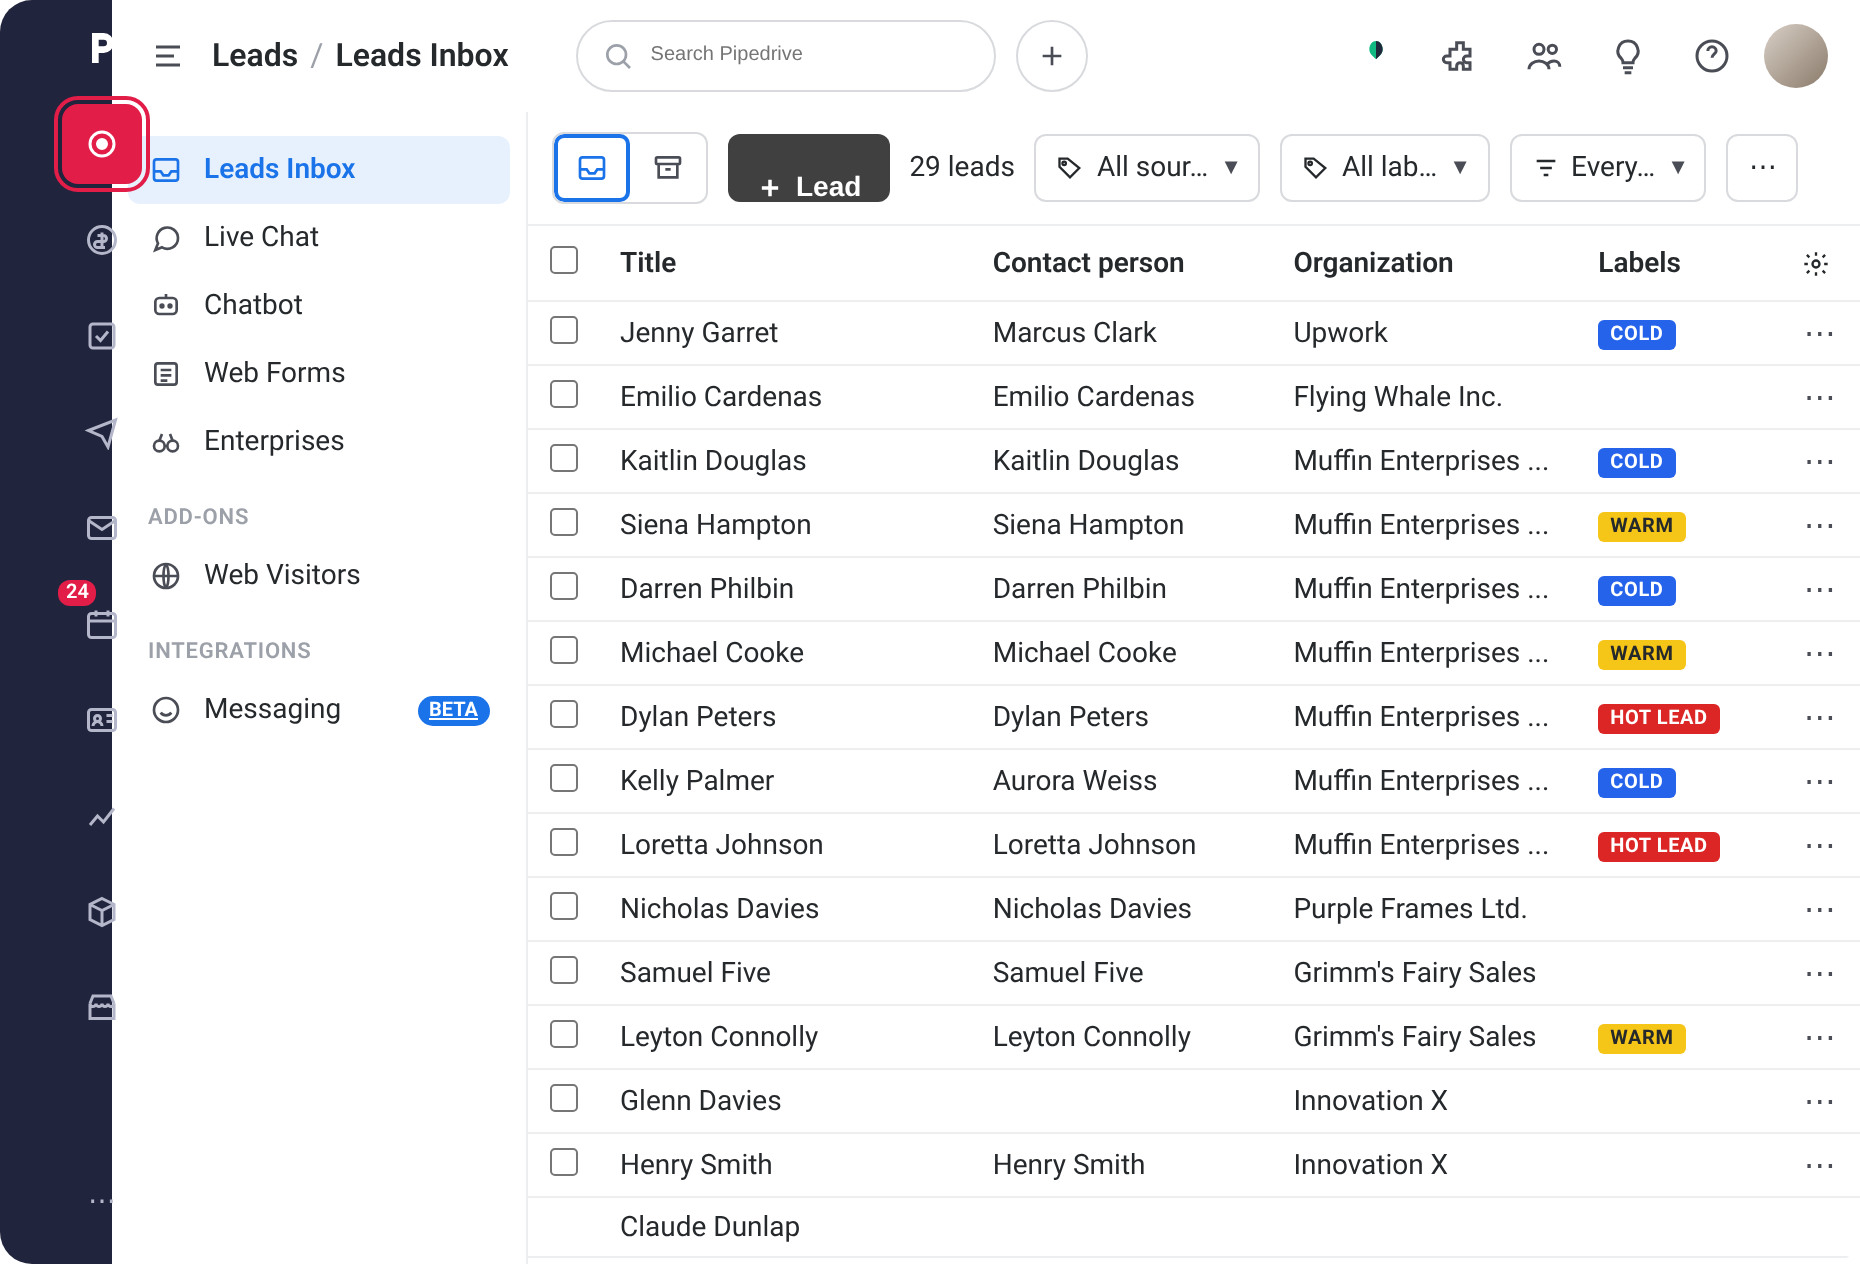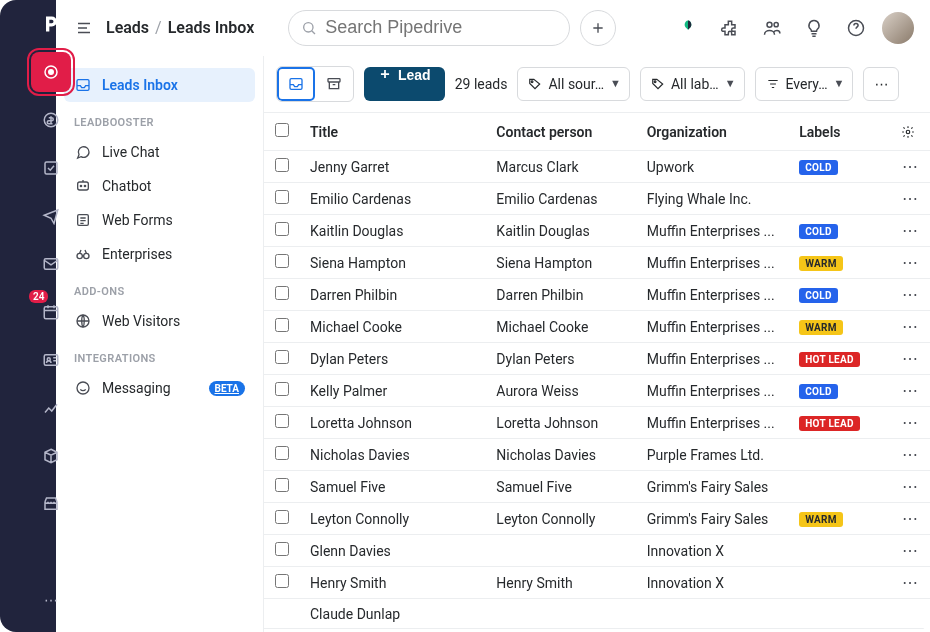--- a/index.html
+++ b/index.html
@@ -13,42 +13,42 @@
 .rail-item.active-outline { outline: 2px solid #e11d48; outline-offset: 2px; }
 .rail-badge { position: absolute; top: -2px; left: -2px; background: #e11d48; color: #fff; font-size: 10px; font-weight: 600; padding: 1px 4px; border-radius: 6px; }
 .rail-more { width: 40px; height: 40px; margin: 4px 0 12px 0; display: flex; align-items: center; justify-content: center; color: #b4b6c9; cursor: pointer; }
 
 
 .header { position: absolute; left: 56px; top: 0; right: 0; height: 56px; display: flex; align-items: center; padding: 0 16px; gap: 10px; border-bottom: 1px solid transparent; }
 .burger { width: 24px; height: 24px; display: flex; align-items: center; justify-content: center; cursor: pointer; color: #4a4d55; }
 .breadcrumb { font-size: 16px; font-weight: 600; display: flex; align-items: center; gap: 6px; }
 .breadcrumb .sep { color: #9ca0a8; font-weight: 400; }
 .search { flex: 0 0 210px; margin-left: 24px; height: 36px; border: 1px solid #d8dadd; border-radius: 999px; display: flex; align-items: center; padding: 0 12px; gap: 8px; color: #9ca0a8; }
-.search input { border: none; outline: none; flex: 1; font-size: 18px; color: #26292c; background: transparent; }
+.search input { border: none; outline: none; flex: 1; font-size: 10px; color: #26292c; background: transparent; }
 .circle-btn { width: 36px; height: 36px; border: 1px solid #d8dadd; border-radius: 50%; display: flex; align-items: center; justify-content: center; cursor: pointer; color: #4a4d55; }
 .header-right { margin-left: auto; display: flex; align-items: center; gap: 10px; }
 .header-icon { width: 32px; height: 32px; display: flex; align-items: center; justify-content: center; color: #4a4d55; cursor: pointer; }
 .avatar { width: 32px; height: 32px; border-radius: 50%; background: linear-gradient(135deg,#d9d0c7,#8a7a6a); }
 
 
 .sidebar { position: absolute; left: 56px; top: 56px; width: 208px; bottom: 0; border-right: 1px solid #eceef0; padding: 12px 8px; }
 .sidebar-item { display: flex; align-items: center; gap: 10px; padding: 8px 10px; border-radius: 6px; cursor: pointer; color: #26292c; font-size: 14px; }
 .sidebar-item.active { background: #e7f1fd; color: #1a73e8; font-weight: 600; }
 .sidebar-header { font-size: 11px; font-weight: 600; color: #9ca0a8; letter-spacing: 0.4px; padding: 14px 10px 6px; }
 .beta { margin-left: auto; background: #1a73e8; color: #fff; font-size: 10px; font-weight: 700; padding: 2px 6px; border-radius: 8px; text-decoration: underline; }
 .sb-icon { width: 18px; height: 18px; display: flex; align-items: center; justify-content: center; color: #4a4d55; }
 .sidebar-item.active .sb-icon { color: #1a73e8; }
 
 
 .content { position: absolute; left: 264px; top: 56px; right: 0; bottom: 0; display: flex; flex-direction: column; }
 .toolbar { height: 56px; display: flex; align-items: center; gap: 10px; padding: 0 12px; border-bottom: 1px solid transparent; }
 .view-toggle { display: flex; border: 1px solid #d8dadd; border-radius: 6px; overflow: hidden; }
 .view-toggle div { width: 38px; height: 34px; display: flex; align-items: center; justify-content: center; cursor: pointer; color: #4a4d55; }
 .view-toggle div.active { border: 2px solid #1a73e8; border-radius: 5px; color: #1a73e8; }
-.btn-primary { background: #0c4a6e; color: #fff; border: none; height: 34px; padding: 0 14px; border-radius: 6px; font-weight: 600; display: flex; align-items: flex-start; gap: 6px; cursor: pointer; font-size: 14px; }
+.btn-primary { background: #404040; color: #fff; border: none; height: 34px; padding: 0 14px; border-radius: 6px; font-weight: 600; display: flex; align-items: flex-end; gap: 6px; cursor: pointer; font-size: 14px; }
 .leads-count { color: #26292c; font-size: 14px; white-space: nowrap; }
 .filter-btn { height: 34px; border: 1px solid #d8dadd; border-radius: 6px; padding: 0 8px 0 10px; display: flex; align-items: center; gap: 6px; cursor: pointer; font-size: 14px; color: #26292c; white-space: nowrap; }
 .filter-btn .chev { color: #4a4d55; font-size: 11px; }
 .ellipsis-btn { width: 36px; height: 34px; border: 1px solid #d8dadd; border-radius: 6px; display: flex; align-items: center; justify-content: center; cursor: pointer; }
 
 
 .table { flex: 1; overflow: auto; }
 table { width: 100%; border-collapse: collapse; }
 th, td { text-align: left; padding: 6px 10px; border-bottom: 1px solid #eceef0; font-size: 14px; white-space: nowrap; }
 th { font-weight: 600; height: 38px; border-top: 1px solid #eceef0; }
@@ -199,21 +199,20 @@
 <div class="sidebar">
   <div class="sidebar-item active">
     <span class="sb-icon">
         <svg width="16" height="16" viewBox="0 0 24 24" fill="none" stroke="currentColor" stroke-width="2">
           <rect x="3" y="4" width="18" height="16" rx="2"></rect>
           <path d="M3 13h5l2 3h4l2-3h5"></path>
         </svg>
       </span>
     <span>Leads Inbox</span>
   </div>
-  <div class="sidebar-header">LEADBOOSTER</div>
   <div class="sidebar-item">
     <span class="sb-icon">
         <svg width="16" height="16" viewBox="0 0 24 24" fill="none" stroke="currentColor" stroke-width="2">
           <path d="M21 12a8 8 0 01-12 7l-5 2 2-5a8 8 0 1115-4z"></path>
         </svg>
       </span>
     <span>Live Chat</span>
   </div>
   <div class="sidebar-item">
     <span class="sb-icon">

